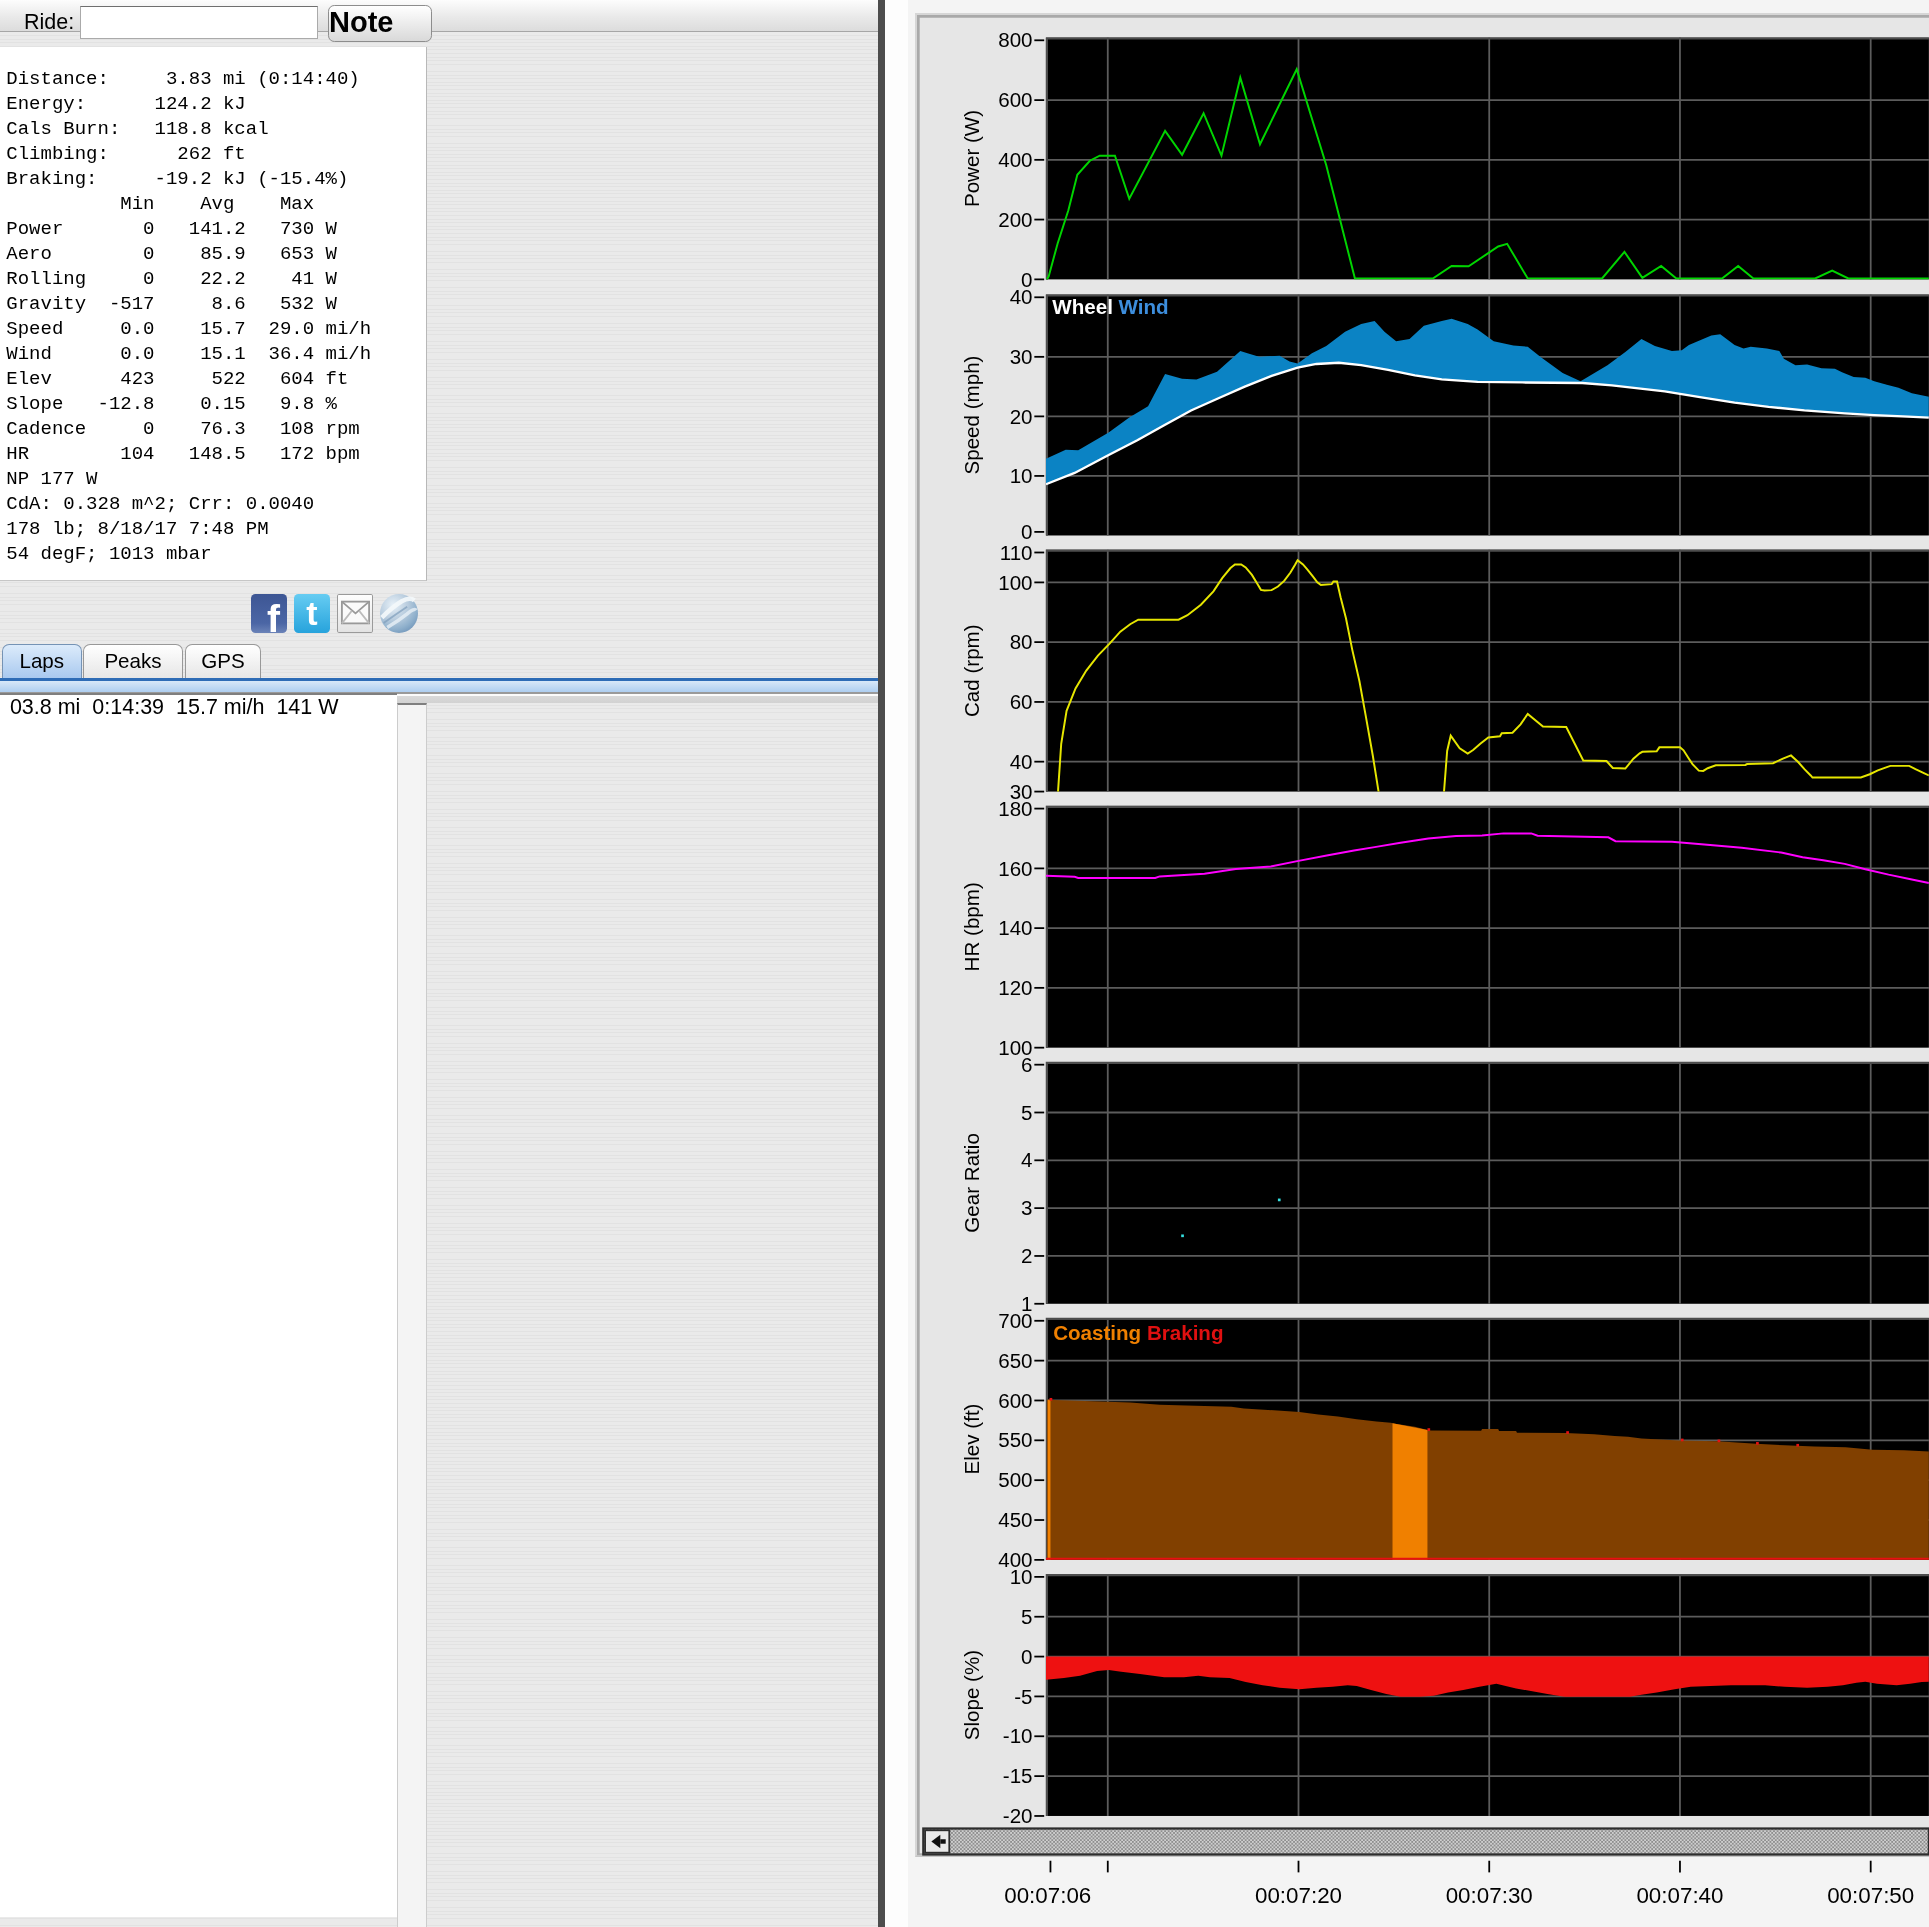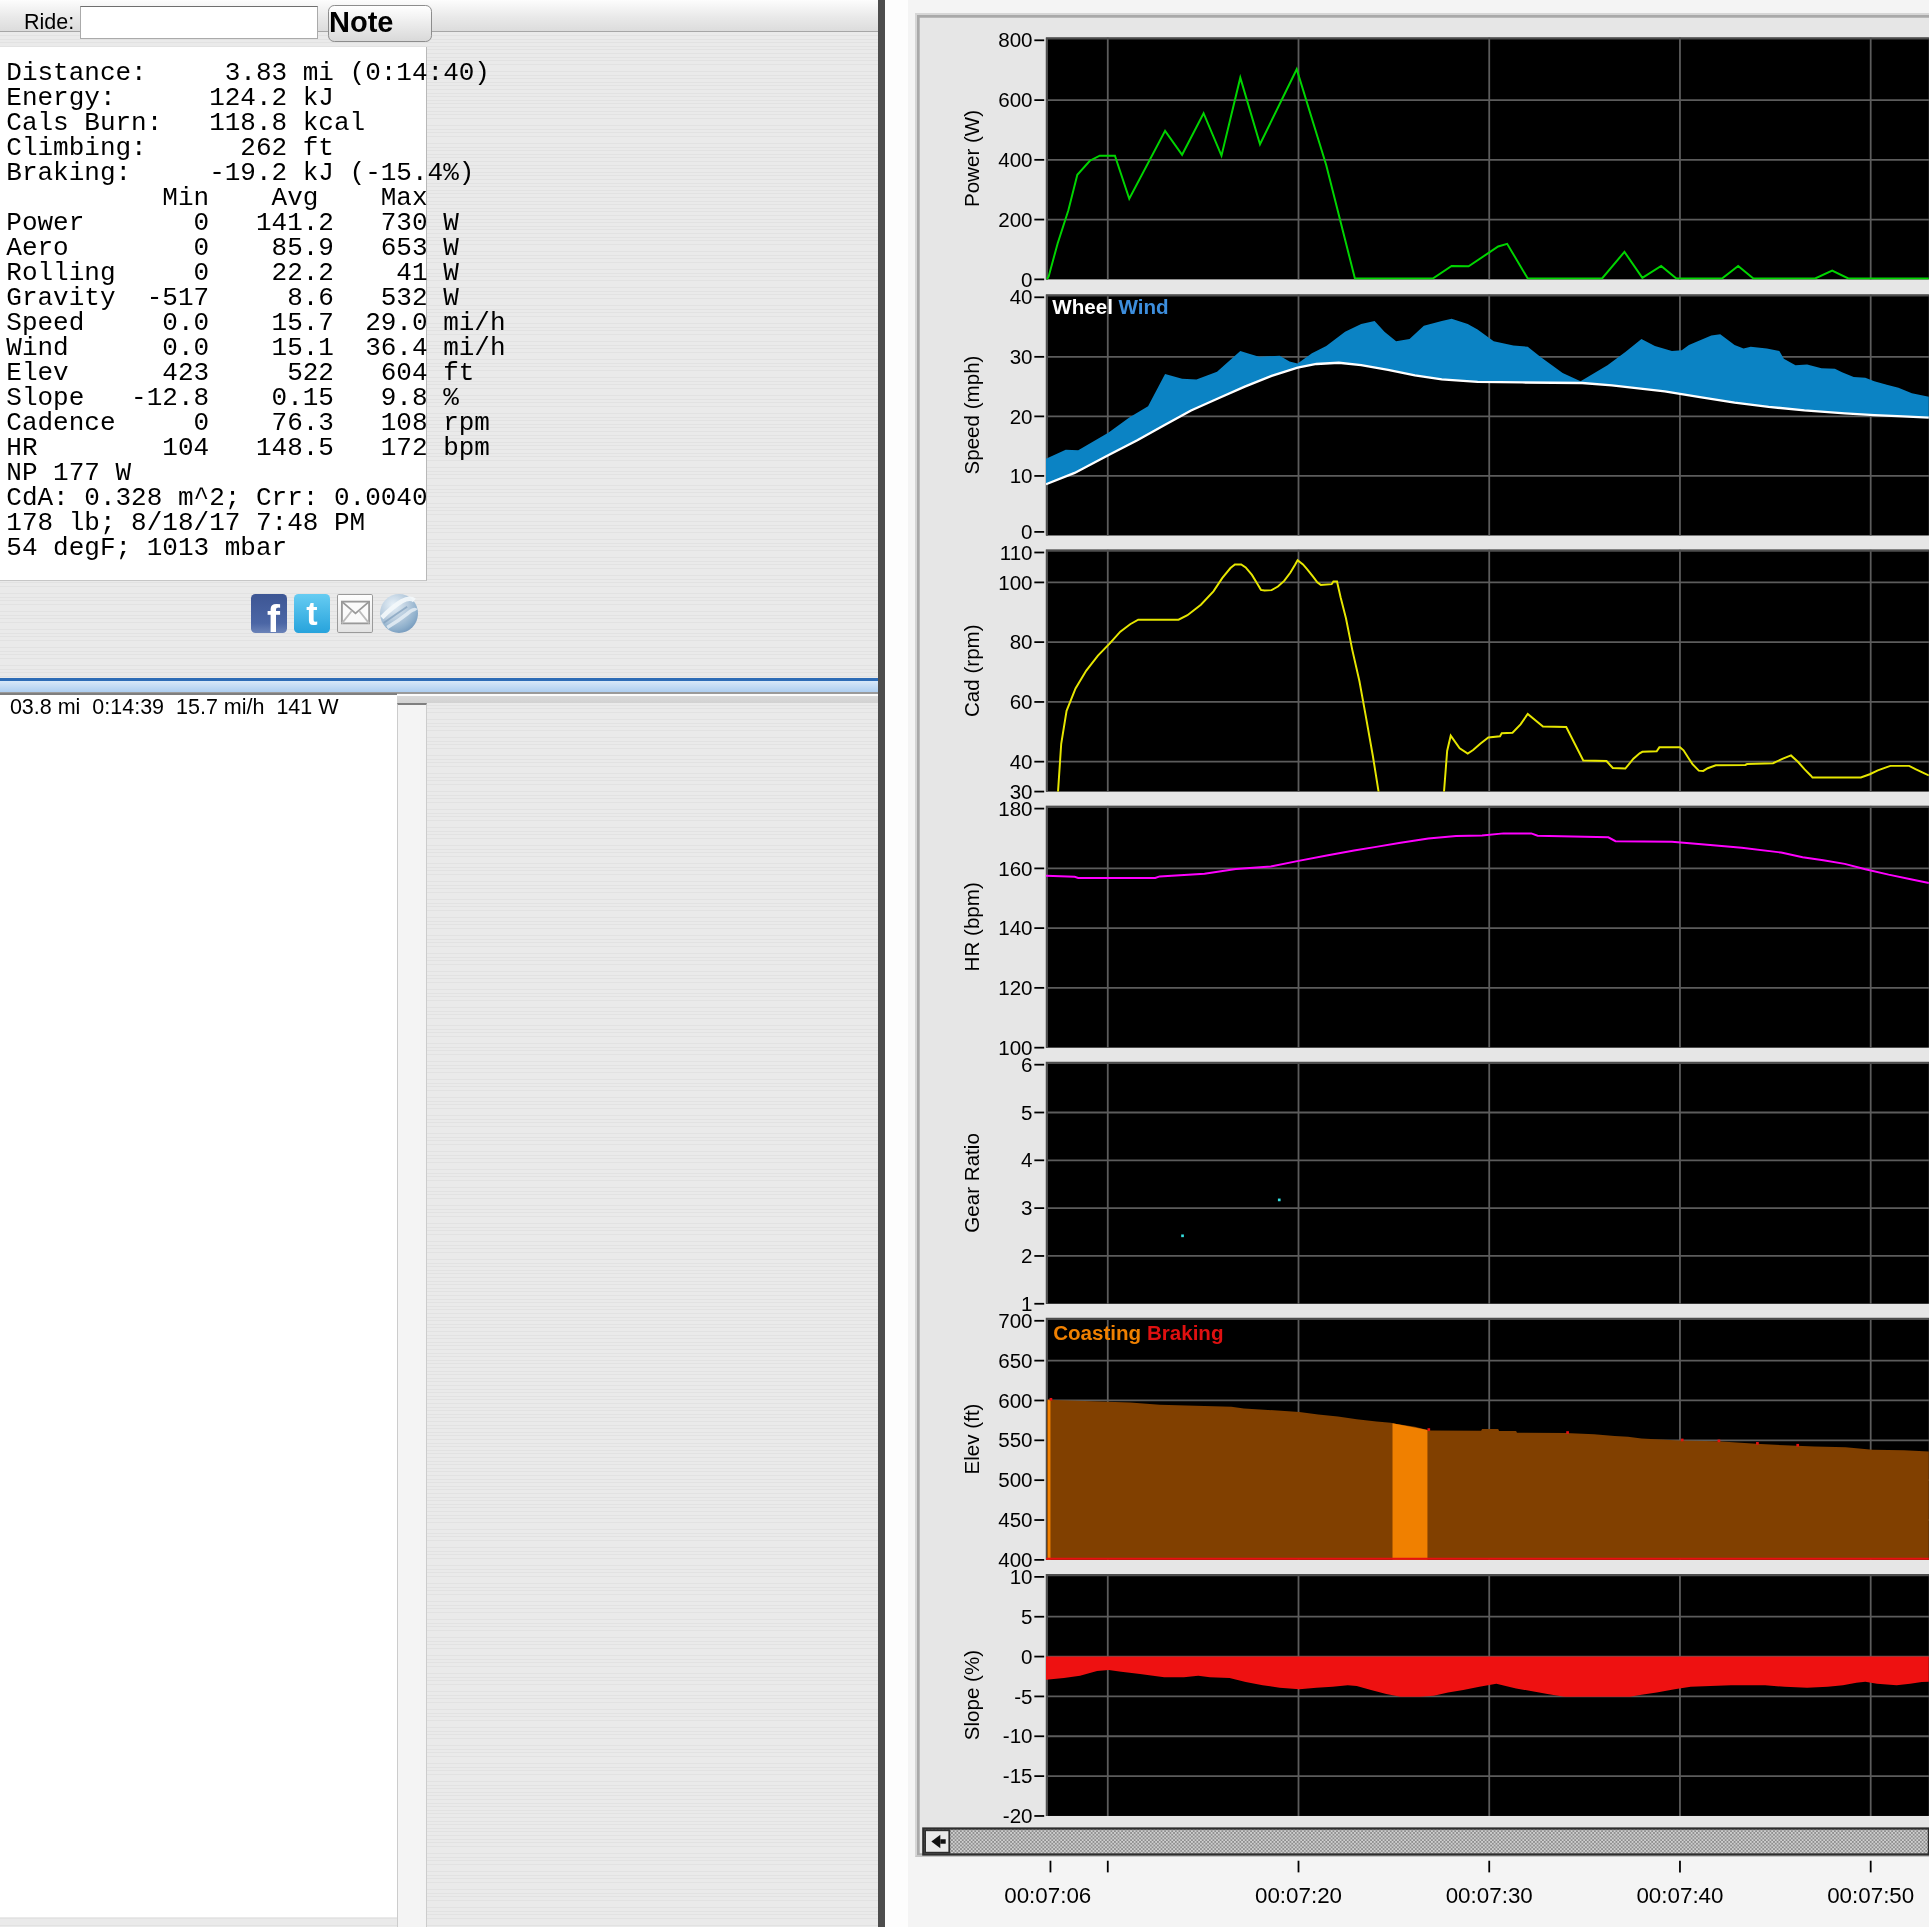--- a/index.html
+++ b/index.html
@@ -8,22 +8,22 @@
 #topbar{position:absolute;left:0;top:0;width:878px;height:32px;
  background:linear-gradient(180deg,#fdfdfd,#e9e9e9 55%,#dcdcdc);border-bottom:0.9px solid #a6a6a6;}
 #ridelbl{position:absolute;left:24px;top:9.9px;font-size:21.5px;color:#000;}
 #ridein{position:absolute;left:80px;top:6.3px;width:238px;height:33px;background:#fff;
  border:1.8px solid #aaa;border-top-color:#6f6f6f;}
 #notebtn{position:absolute;left:328px;top:4.5px;width:104px;height:37px;border-radius:6.3px;
  background:linear-gradient(180deg,#ffffff,#ececec 50%,#d9d9d9);border:1.8px solid #8d8d8d;
  font-size:29px;text-align:left;line-height:33px;color:#000;font-weight:bold;}
 #stats{position:absolute;left:0;top:47px;width:427px;height:534px;background:#fff;
  border-right:1.8px solid #b8b8b8;border-bottom:0.9px solid #c6c6c6;}
-#stats pre{position:absolute;left:6.3px;top:14px;font-family:"Liberation Mono",monospace;
- font-size:26px;line-height:25px;color:#000;}
+#stats pre{position:absolute;left:6.3px;top:20px;font-family:"Liberation Mono",monospace;
+ font-size:19px;line-height:25px;color:#000;}
 .icon{position:absolute;top:594px;width:36px;height:39px;border-radius:4.5px;}
 #ic-fb{left:251px;background:linear-gradient(180deg,#3d5694,#4b66a5 75%,#6b83b8);color:#fff;
  font-size:39px;font-weight:bold;text-align:center;line-height:50px;overflow:hidden;text-indent:9px;}
 #ic-tw{left:294px;background:linear-gradient(180deg,#66ccf2,#27a3dc);color:#fff;
  font-size:34px;font-weight:bold;text-align:center;line-height:39px;}
 #ic-ml{left:337px;background:linear-gradient(180deg,#fefefe,#e3e3e3);border:1.8px solid #9a9a9a;border-radius:1.8px;}
 #ic-gl{left:380px;width:38px;height:39px;border-radius:50%;
  background:radial-gradient(circle at 35% 28%,#e8f1f8,#b7cbdd 40%,#8fb0cc 65%,#6e93b8 85%,#5b80a8);}
 #tabs{position:absolute;left:0;top:644px;width:878px;height:34px;}
 .tab{position:absolute;top:0;height:34px;border-radius:7.2px 7.2px 0 0;font-size:20.6px;
@@ -88,20 +88,25 @@
   <svg style="position:absolute;left:380px;top:594px;" width="38" height="39" viewBox="0 0 42 43" xmlns="http://www.w3.org/2000/svg">
         <path d="M2 26 Q14 14 24 8 Q33 3 38 7" fill="none" stroke="#f4f8fb" stroke-width="5" opacity="0.9"></path>
         <path d="M8 37 Q20 30 30 22 Q38 15 40 18" fill="none" stroke="#e8f0f6" stroke-width="4" opacity="0.8"></path>
         <path d="M4 32 Q18 22 30 14" fill="none" stroke="#7d9cba" stroke-width="2" opacity="0.7"></path>
       </svg>
   <svg id="env" xmlns="http://www.w3.org/2000/svg" viewBox="0 0 32 32">
         <rect x="1" y="4" width="30" height="24" fill="#fafafa" stroke="#999" stroke-width="2"></rect>
         <path d="M1 4 L16 17 L31 4" fill="none" stroke="#999" stroke-width="2"></path>
         <path d="M1 28 L12 14 M31 28 L20 14" fill="none" stroke="#bbb" stroke-width="2"></path>
       </svg>
+  <div id="tabs">
+    <div class="tab" id="tab-laps">Laps</div>
+    <div class="tab" id="tab-peaks">Peaks</div>
+    <div class="tab" id="tab-gps">GPS</div>
+  </div>
   <div id="blueband"></div>
   <div id="splitter"></div>
   <div id="laps">
         <div id="lapsrow">03.8 mi  0:14:39  15.7 mi/h  141 W</div>
       </div>
   <div id="lapsbar"></div>
  </div>
  <div id="divider"></div>
  <div id="right"></div>
  <div id="whitestrip"></div>

